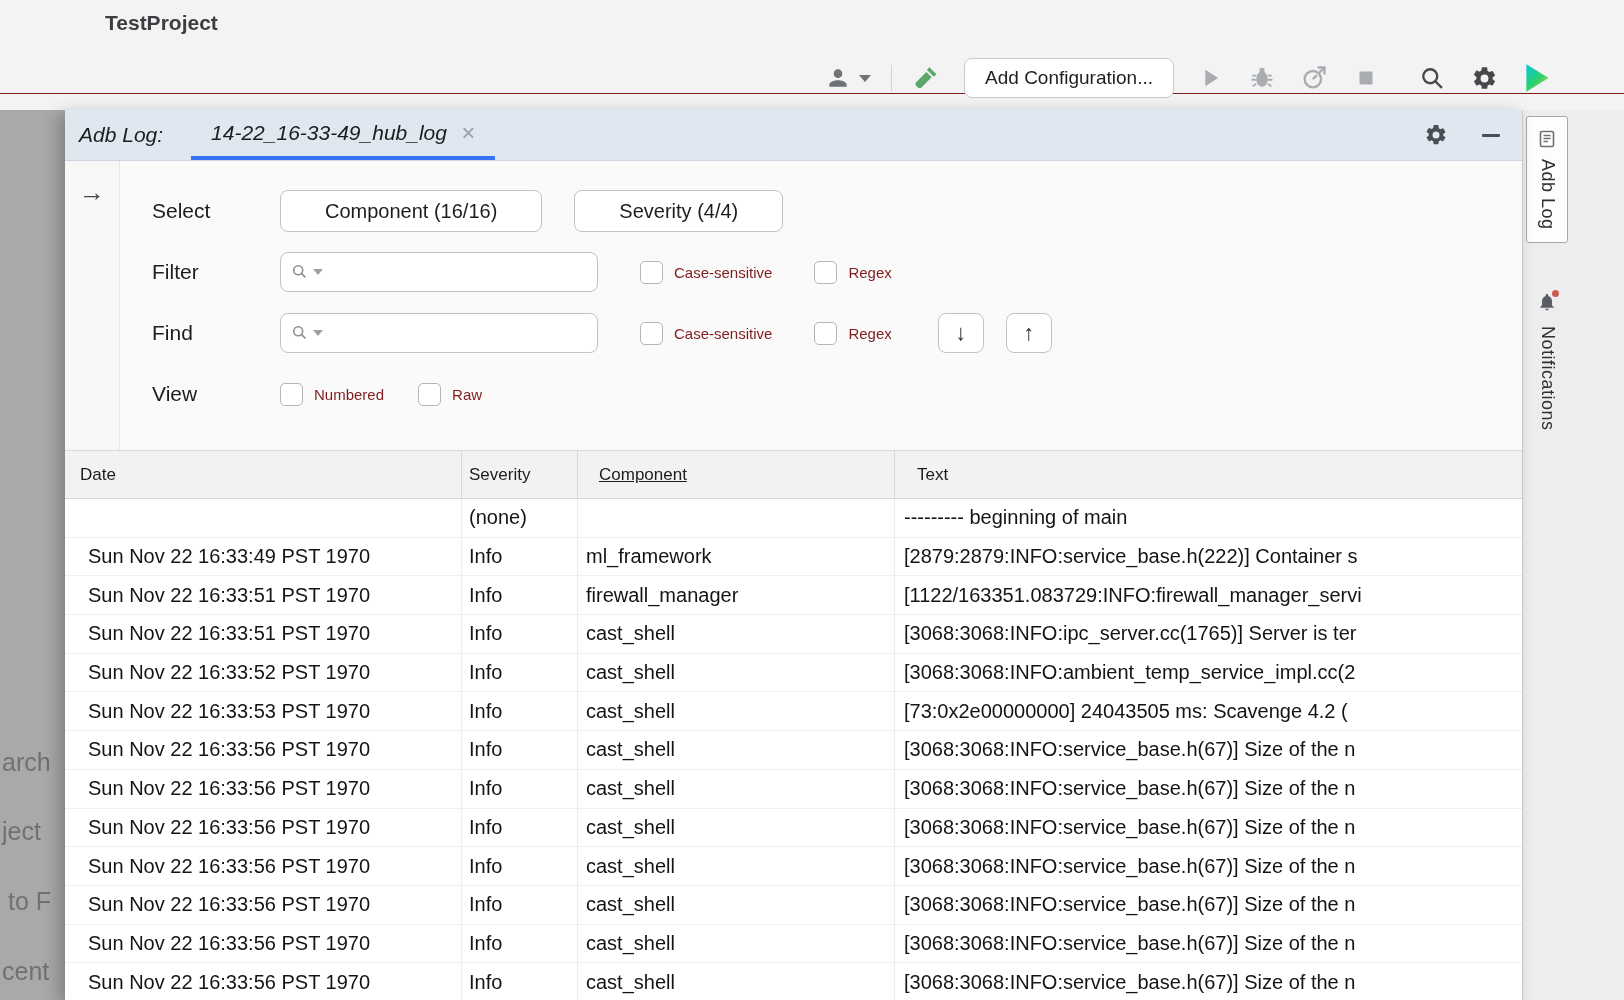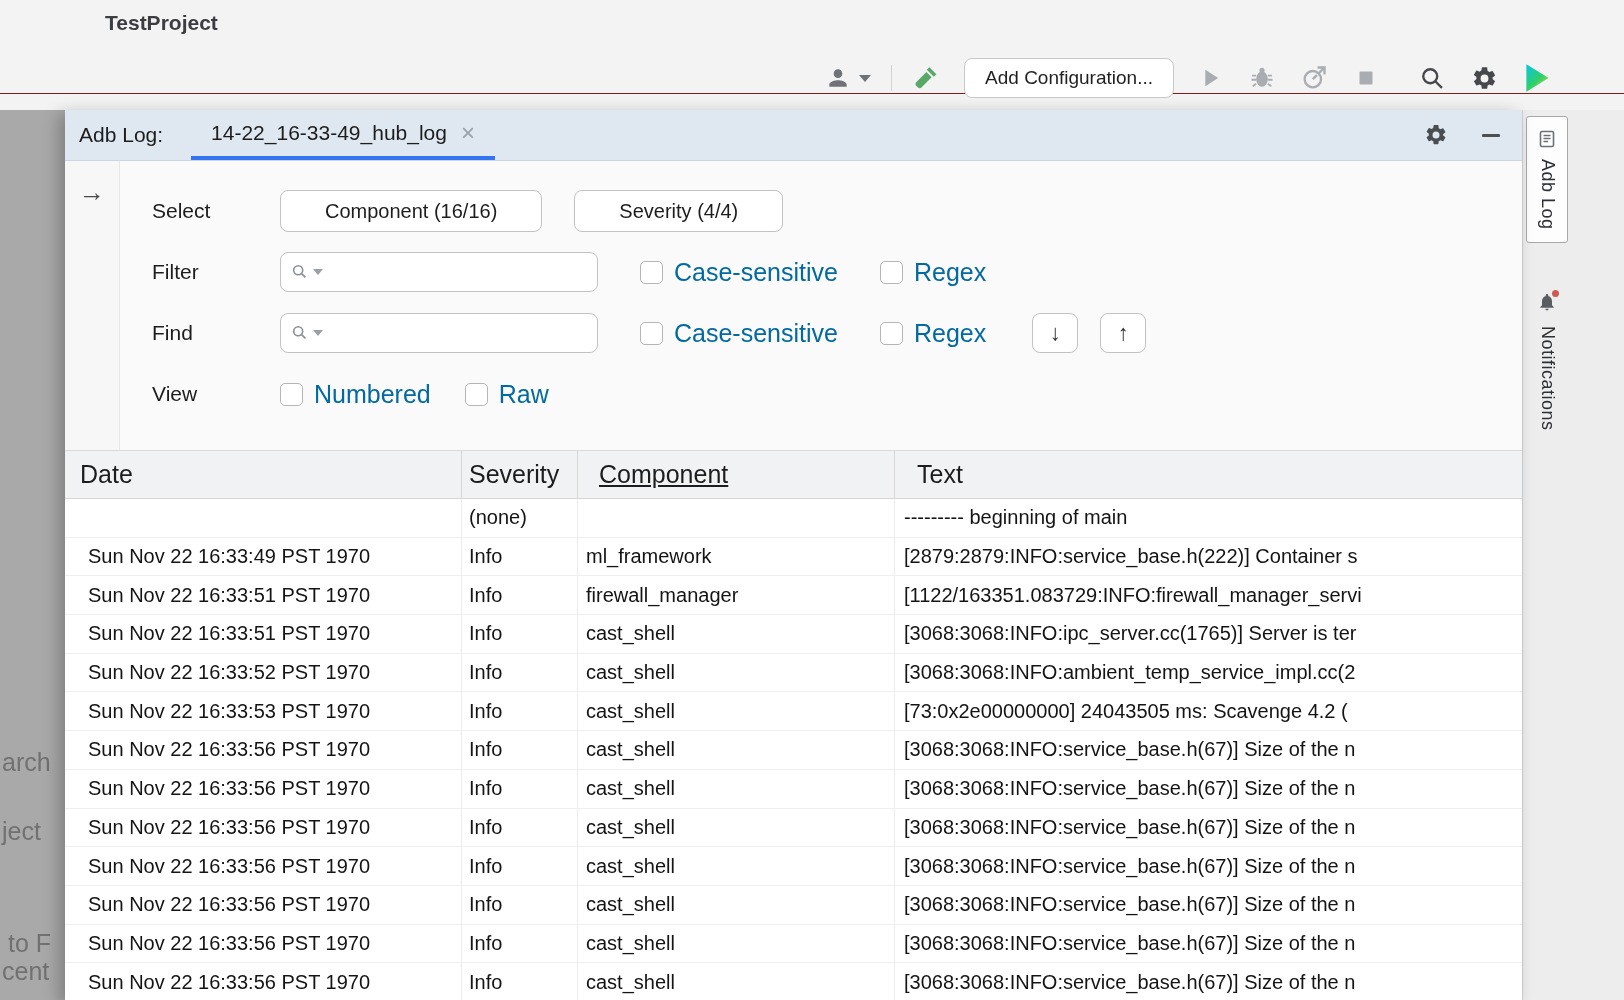--- a/index.html
+++ b/index.html
@@ -5,67 +5,67 @@
   * { box-sizing: border-box; }
   html,body { margin:0; padding:0; background:#888; }
   body { font-family: "Liberation Sans", "DejaVu Sans", sans-serif; }
   .screen { position:relative; width:1624px; height:1000px; overflow:hidden; background:#f3f3f3; }
 
   
   .backdrop { position:absolute; left:0; top:110px; width:66px; bottom:0; background:#a9a9a9; z-index:0; }
   .frag { position:absolute; font-size:25px; color:#717171; white-space:nowrap; }
   .frag1 { top:638px; left:2px; }
   .frag2 { top:707px; left:2px; }
-  .frag3 { top:819px; left:8px; }
+  .frag3 { top:777px; left:8px; }
   .frag4 { top:847px; left:2px; }
 
   
   .top-bar { position:absolute; left:0; top:0; width:1624px; height:94px; background:#f3f3f3; border-bottom:1px solid #7f1d1d; z-index:3; }
   .project-title { position:absolute; left:105px; top:11px; font-size:21px; font-weight:700; color:#3c3d40; }
   .toolbar { position:absolute; right:72px; top:58px; display:flex; align-items:center; gap:20px; }
   .tb-icon { width:32px; height:32px; display:flex; align-items:center; justify-content:center; cursor:pointer; }
   .tb-divider { width:1px; height:26px; background:#d2d2d2; }
   .user-wrap { display:flex; align-items:center; gap:5px; cursor:pointer; }
   .chev-down { width:0; height:0; border-left:6px solid transparent; border-right:6px solid transparent; border-top:7px solid #6f7377; }
   .add-config-btn { height:40px; padding:0 20px; background:#fff; border:1px solid #c9c9c9; border-radius:8px; font-size:19px; color:#1f1f1f; font-family:inherit; cursor:pointer; }
   .colorful { width:30px; height:30px; background:linear-gradient(135deg,#00c3ff 0%,#2bd06c 55%,#ffd83d 100%); clip-path:polygon(18% 4%,18% 96%,92% 50%); }
 
   
   .panel { position:absolute; left:65px; top:110px; width:1457px; height:890px; background:#fff; z-index:2; display:flex; flex-direction:column; box-shadow:-6px 4px 16px rgba(0,0,0,.25); }
 
-  .panel-header { position:relative; flex:0 0 50px; background:#dfe7f1; border-bottom:1px solid #ccd6e2; display:flex; align-items:center; padding-left:14px; }
+  .panel-header { position:relative; flex:0 0 50px; background:#dfe7f1; border-bottom:1px solid #ccd6e2; display:flex; align-items:center; padding-left:14px;font-style:italic; }
   .ph-title { font-size:21px; color:#1d1d1d; margin-right:28px; }
   .ph-tab { height:50px; display:flex; align-items:center; gap:14px; padding:0 20px; border-bottom:4px solid #3574F0; font-size:21px; color:#1d1d1d; cursor:pointer; }
   .ph-close { font-size:24px; color:#9aa1a8; line-height:1; cursor:pointer; }
   .ph-actions { position:absolute; right:22px; top:0; height:50px; display:flex; align-items:center; gap:30px; }
   .min-line { width:18px; height:3px; background:#4b4f53; border-radius:1px; cursor:pointer; }
 
   
   .filter-area { flex:0 0 290px; display:flex; background:#fafafa; border-bottom:1px solid #d9d9d9; }
   .gutter { width:55px; flex:0 0 55px; border-right:1px solid #e7e7e7; background:#f7f7f7; padding-top:16px; text-align:center; }
   .gutter-arrow { font-size:26px; color:#494949; cursor:pointer; }
   .filter-rows { flex:1; padding:30px 0 0 32px; display:flex; flex-direction:column; gap:21px; }
   .frow { display:flex; align-items:center; height:40px; }
   .flabel { width:128px; font-size:21px; color:#1d1d1d; flex:0 0 128px; }
   .pill { height:42px; padding:0 44px; border:1px solid #c2c2c2; border-radius:8px; background:#fff; font-size:20px; color:#1d1d1d; font-family:inherit; cursor:pointer; }
   .pill + .pill { margin-left:32px; }
   .search-box { width:318px; height:40px; border:1px solid #c2c2c2; border-radius:8px; background:#fff; display:flex; align-items:center; padding-left:10px; gap:4px; }
   .search-box input { border:none; outline:none; flex:1; height:100%; font-size:19px; font-family:inherit; background:transparent; min-width:0; }
   .mini-chev { width:0; height:0; border-left:5px solid transparent; border-right:5px solid transparent; border-top:6px solid #9aa0a6; }
-  .cb { display:flex; align-items:center; margin-left:42px; font-size:25px; color:#0369a1; cursor:pointer; }
+  .cb { display:flex; align-items:center; margin-left:42px; font-size:15px; color:#7f1d1d; cursor:pointer; }
   .cb .box { width:23px; height:23px; border:1.5px solid #b5b5b5; border-radius:5px; background:#fff; margin-right:11px; flex:0 0 23px; }
   .view-row .cb { margin-left:0; }
   .view-row .cb + .cb { margin-left:34px; }
   .nav-btn { width:46px; height:40px; border:1px solid #c2c2c2; border-radius:8px; background:#fff; font-size:22px; color:#333; display:flex; align-items:center; justify-content:center; cursor:pointer; margin-left:22px; font-family:inherit; }
   .nav-btn.first { margin-left:46px; }
 
   
   .log-table { flex:1; display:flex; flex-direction:column; background:#fff; overflow:hidden; }
   .thead { display:grid; grid-template-columns:397px 116px 317px minmax(0,1fr); flex:0 0 48px; background:#f1f2f3; border-bottom:1px solid #d7d7d7; }
-  .thead .cell { display:flex; align-items:center; font-size:25px; color:#1d1d1d; cursor:pointer; }
+  .thead .cell { display:flex; align-items:center; font-size:17px; color:#1d1d1d; cursor:pointer; }
   .thead .cell:not(:last-child) { border-right:1px solid #d7d7d7; }
   .thead .cell:nth-child(1){ padding-left:15px; }
   .thead .cell:nth-child(2){ padding-left:7px; }
   .thead .cell:nth-child(3){ padding-left:21px;text-decoration:underline; }
   .thead .cell:nth-child(4){ padding-left:22px; }
   .tbody { flex:1; overflow:hidden; }
   .trow { display:grid; grid-template-columns:397px 116px 317px minmax(0,1fr); height:38.7px; border-bottom:1px solid #efefef; cursor:default; }
   .trow .cell { display:flex; align-items:center; font-size:20px; color:#141414; white-space:nowrap; overflow:hidden; }
   .trow .cell:not(:last-child) { border-right:1px solid #ececec; }
   .trow .cell:nth-child(1){ padding-left:23px; }

